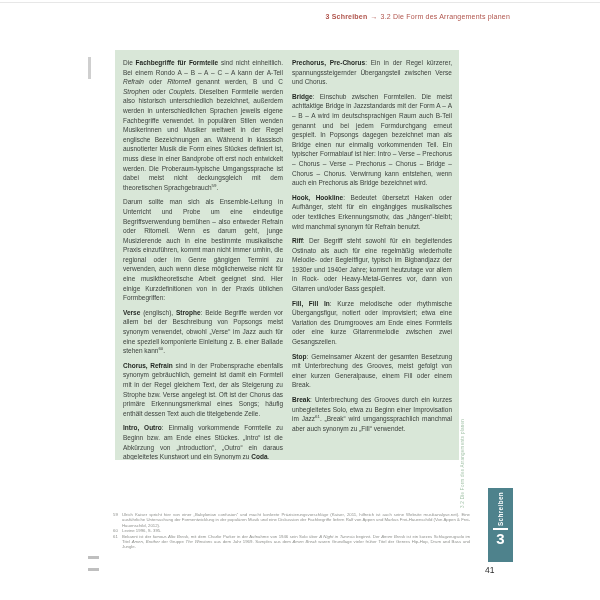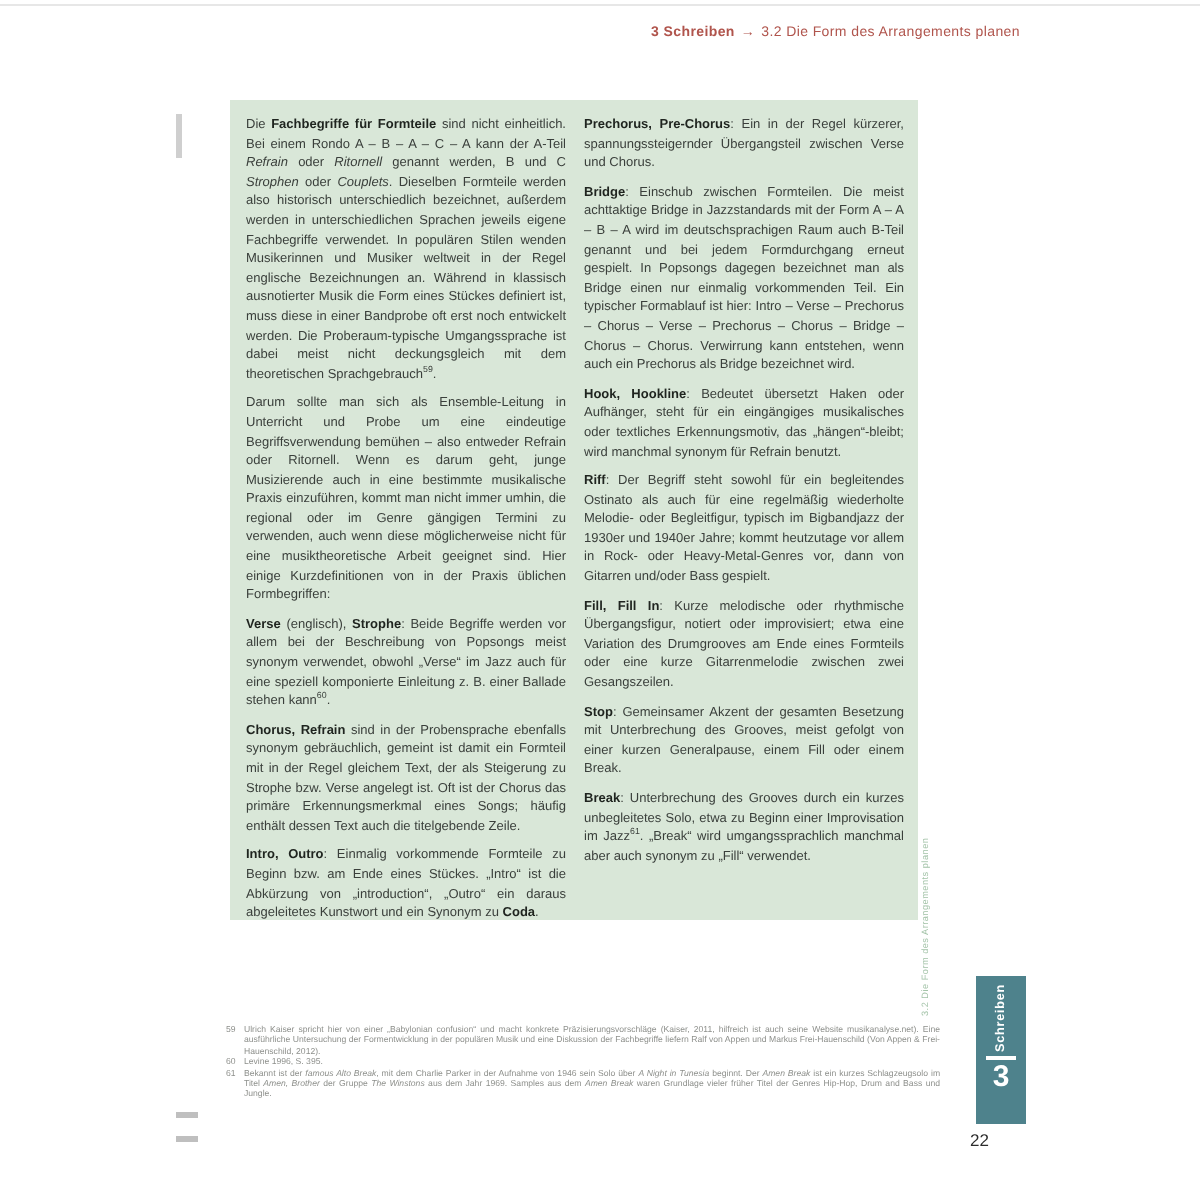--- a/index.html
+++ b/index.html
@@ -102,16 +102,16 @@
       <span class="fn-text">Bekannt ist der <i>famous Alto Break</i>, mit dem Charlie Parker in der Aufnahme von 1946 sein Solo über <i>A Night in Tunesia</i> beginnt. Der <i>Amen Break</i> ist ein kurzes Schlagzeugsolo im Titel <i>Amen, Brother</i> der Gruppe <i>The Winstons</i> aus dem Jahr 1969. Samples aus dem <i>Amen Break</i> waren Grundlage vieler früher Titel der Genres Hip-Hop, Drum and Bass und Jungle.</span>
     </div>
   </div>
 
 <div class="side-tab">
   <span class="tab-label">Schreiben</span>
   <span class="tab-divider"></span>
   <span class="tab-number">3</span>
 </div>
 
-<div class="page-number">22</div>
+<div class="page-number">41</div>
 
 <div class="reg-h1"></div>
 <div class="reg-h2"></div>
 
 </body></html>

